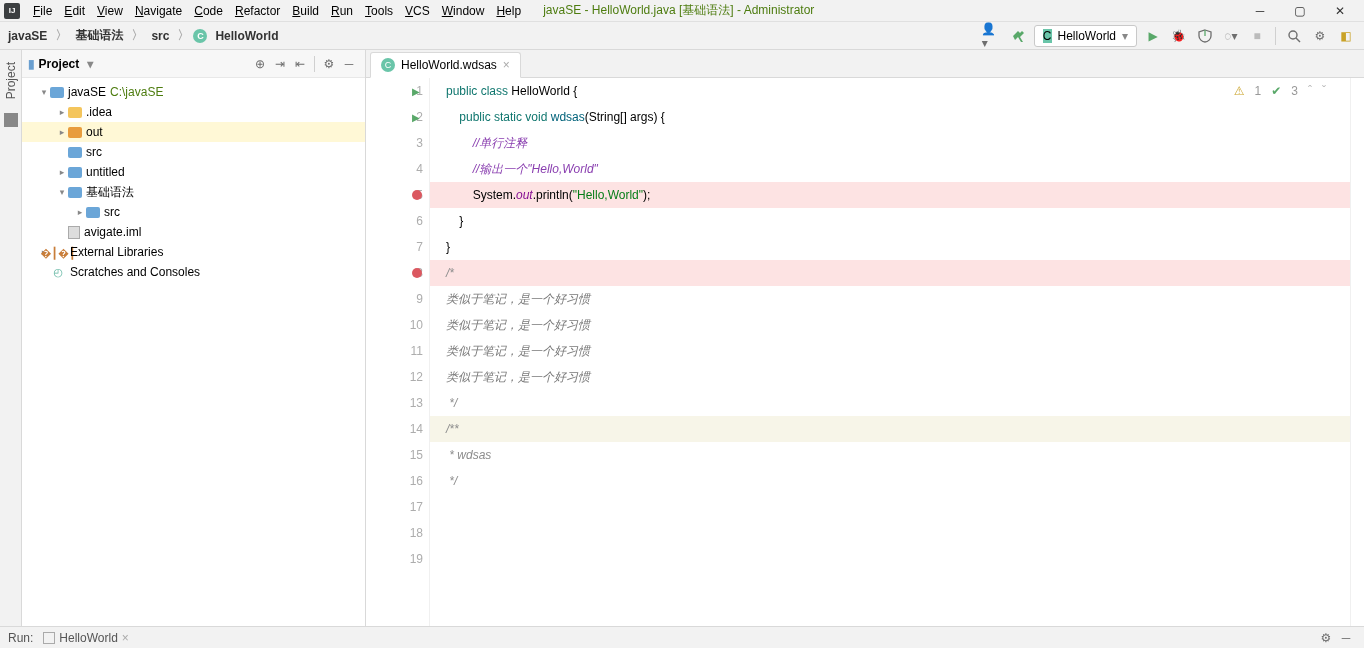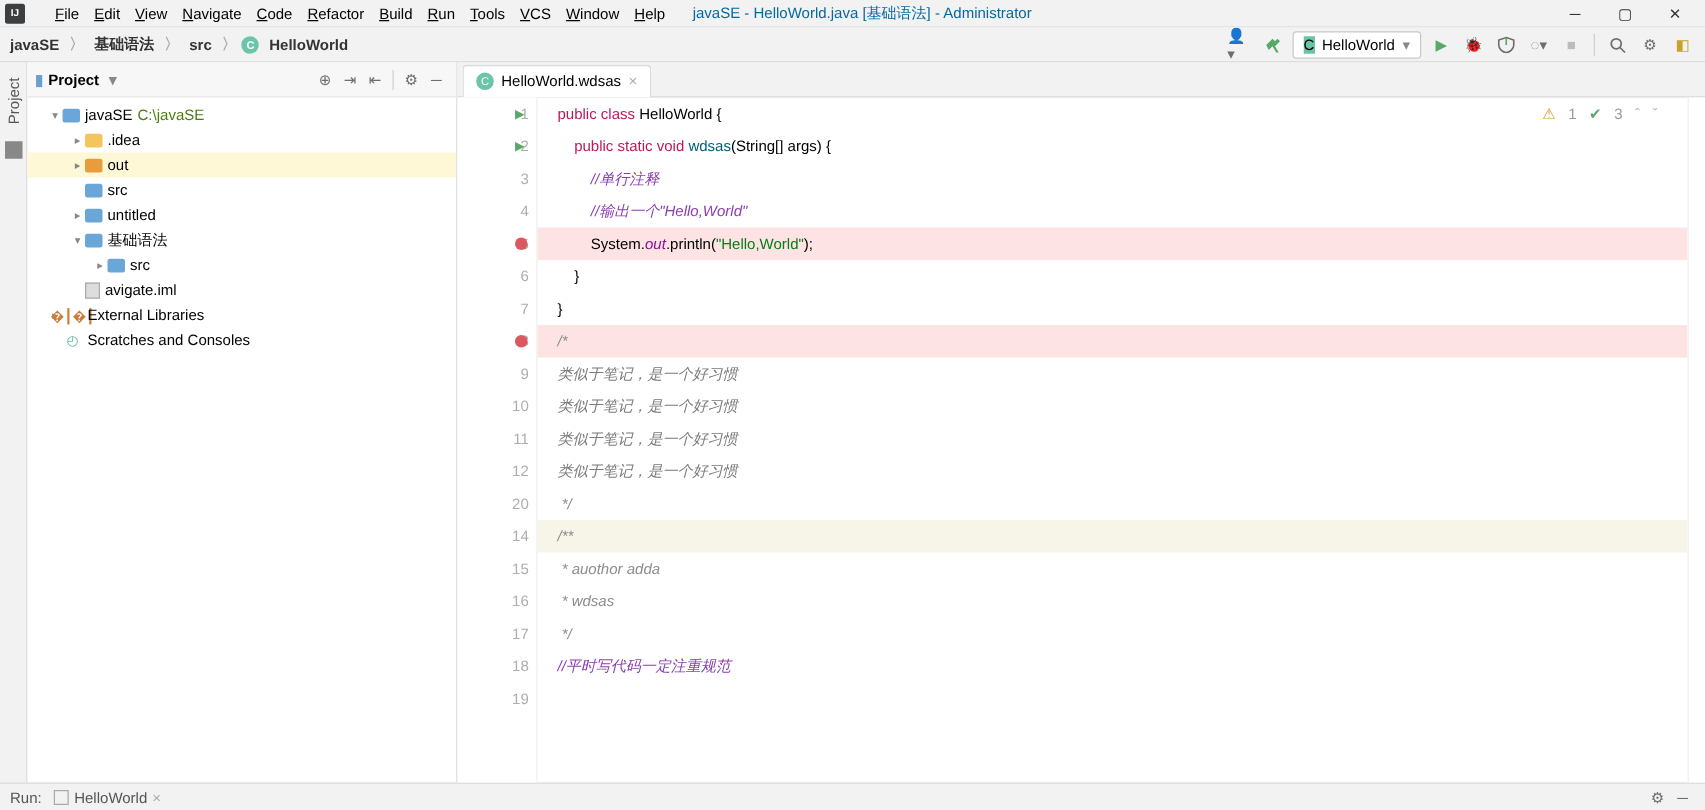--- a/index.html
+++ b/index.html
@@ -1,23 +1,23 @@
 <!DOCTYPE html>
 <html><head>
 <meta charset="utf-8">
 <style>
 * { margin: 0; padding: 0; box-sizing: border-box; font-family: "Segoe UI", Arial, sans-serif; font-size: 12px; }
 body { width: 1364px; height: 648px; background: #fff; display: flex; flex-direction: column; overflow: hidden; }
 
 
 .menubar { height: 22px; display: flex; align-items: center; padding: 0 4px; background: #f2f2f2; border-bottom: 1px solid #e0e0e0; }
-.menubar .logo { width: 16px; height: 16px; background: #3c3f41; border-radius: 2px; margin-right: 18px; display:flex; align-items:center; justify-content:center; color:#fff; font-size:8px; font-weight:bold;}
+.menubar .logo { width: 16px; height: 16px; background: #3c3f41; border-radius: 2px; margin-right: 7px; display:flex; align-items:center; justify-content:center; color:#fff; font-size:8px; font-weight:bold;}
 .menubar .menu-item { padding: 2px 6px; cursor: pointer; }
 .menubar .menu-item span.u { text-decoration: underline; }
-.menubar .title { margin-left: 16px; color: #0369a1; }
+.menubar .title { margin-left: 16px; color: #4d7c0f; }
 .menubar .spacer { flex: 1; }
 .menubar .win-btn { width: 40px; height: 20px; display:flex; align-items:center; justify-content:center; color:#333; }
 
 
 .navbar { height: 28px; display: flex; align-items: center; background: #f2f2f2; border-bottom: 1px solid #d9d9d9; padding: 0 4px; }
 .breadcrumb { display: flex; align-items: center; gap: 2px; font-weight: bold; }
 .breadcrumb .crumb { padding: 2px 4px; font-weight: bold; color:#333; }
 .breadcrumb .sep { color: #aaa; padding: 0 2px; }
 .breadcrumb .file-icon { display:inline-block; width:14px; height:14px; border-radius:50%; background:#6ac5a9; color:#fff; font-size:9px; text-align:center; line-height:14px; margin-right:2px; }
 .navbar .spacer { flex:1; }
@@ -70,21 +70,21 @@
 .code-lines { flex:1; overflow:hidden; position:relative; }
 .line { display:flex; height:26px; align-items:center; }
 .gutter-line { display:flex; height:26px; align-items:center; justify-content:flex-end; padding-right:6px; color:#adadad; position:relative; }
 .gutter-line .run-tri { position:absolute; left:46px; color:#59a869; font-size:10px; }
 .gutter-line .bp { position:absolute; left:46px; width:10px; height:10px; border-radius:50%; background:#db5860; }
 .line.hl-bp { background:#fde3e3; }
 .line.hl-javadoc { background:#f7f5e8; }
 .line.hl-cursor { background:#fffbe6; }
 .code { padding-left:16px; white-space:pre; }
 
-.kw { color:#be185d; }
+.kw { color:#0f766e; }
 .fn { color:#00627a; }
 .str { color:#067d17; }
 .cmt-line { color:#8c8c8c; font-style:italic; }
 .cmt-zh { color:#7a7a7a; font-style:italic; }
 .cmt-slash { color:#8a3fb0; font-style:italic; }
 .field { color:#871094; font-style:italic; }
 .javadoc { color:#8c8c8c; font-style:italic; background:#f7f5e8; }
 
 .inspections { position:absolute; top:6px; right:24px; display:flex; gap:10px; align-items:center; color:#999; font-size:12px; }
 .inspections .warn { color:#c9a227; }
@@ -301,21 +301,21 @@
           <div class="gutter-line">
             <span>10</span>
           </div>
           <div class="gutter-line">
             <span>11</span>
           </div>
           <div class="gutter-line">
             <span>12</span>
           </div>
           <div class="gutter-line">
-            <span>20</span>
+            <span>13</span>
           </div>
           <div class="gutter-line">
             <span>14</span>
           </div>
           <div class="gutter-line">
             <span>15</span>
           </div>
           <div class="gutter-line">
             <span>16</span>
           </div>
@@ -374,30 +374,24 @@
           <div class="line">
             <div class="code"><span class="cmt-zh">类似于笔记，是一个好习惯</span></div>
           </div>
           <div class="line">
             <div class="code"><span class="cmt-line"> */</span></div>
           </div>
           <div class="line hl-javadoc">
             <div class="code"><span class="javadoc">/**</span></div>
           </div>
           <div class="line">
-            <div class="code"><span class="cmt-line"> * auothor adda</span></div>
-          </div>
-          <div class="line">
             <div class="code"><span class="cmt-line"> * wdsas</span></div>
           </div>
           <div class="line">
             <div class="code"><span class="cmt-line"> */</span></div>
-          </div>
-          <div class="line">
-            <div class="code"><span class="cmt-slash">//平时写代码一定注重规范</span></div>
           </div>
         </div>
       <div class="editor-right"></div>
     </div>
   </div>
 </div>
 
 <div class="runbar">
   <span>Run:</span>
   <span style="width:10px;"></span>

